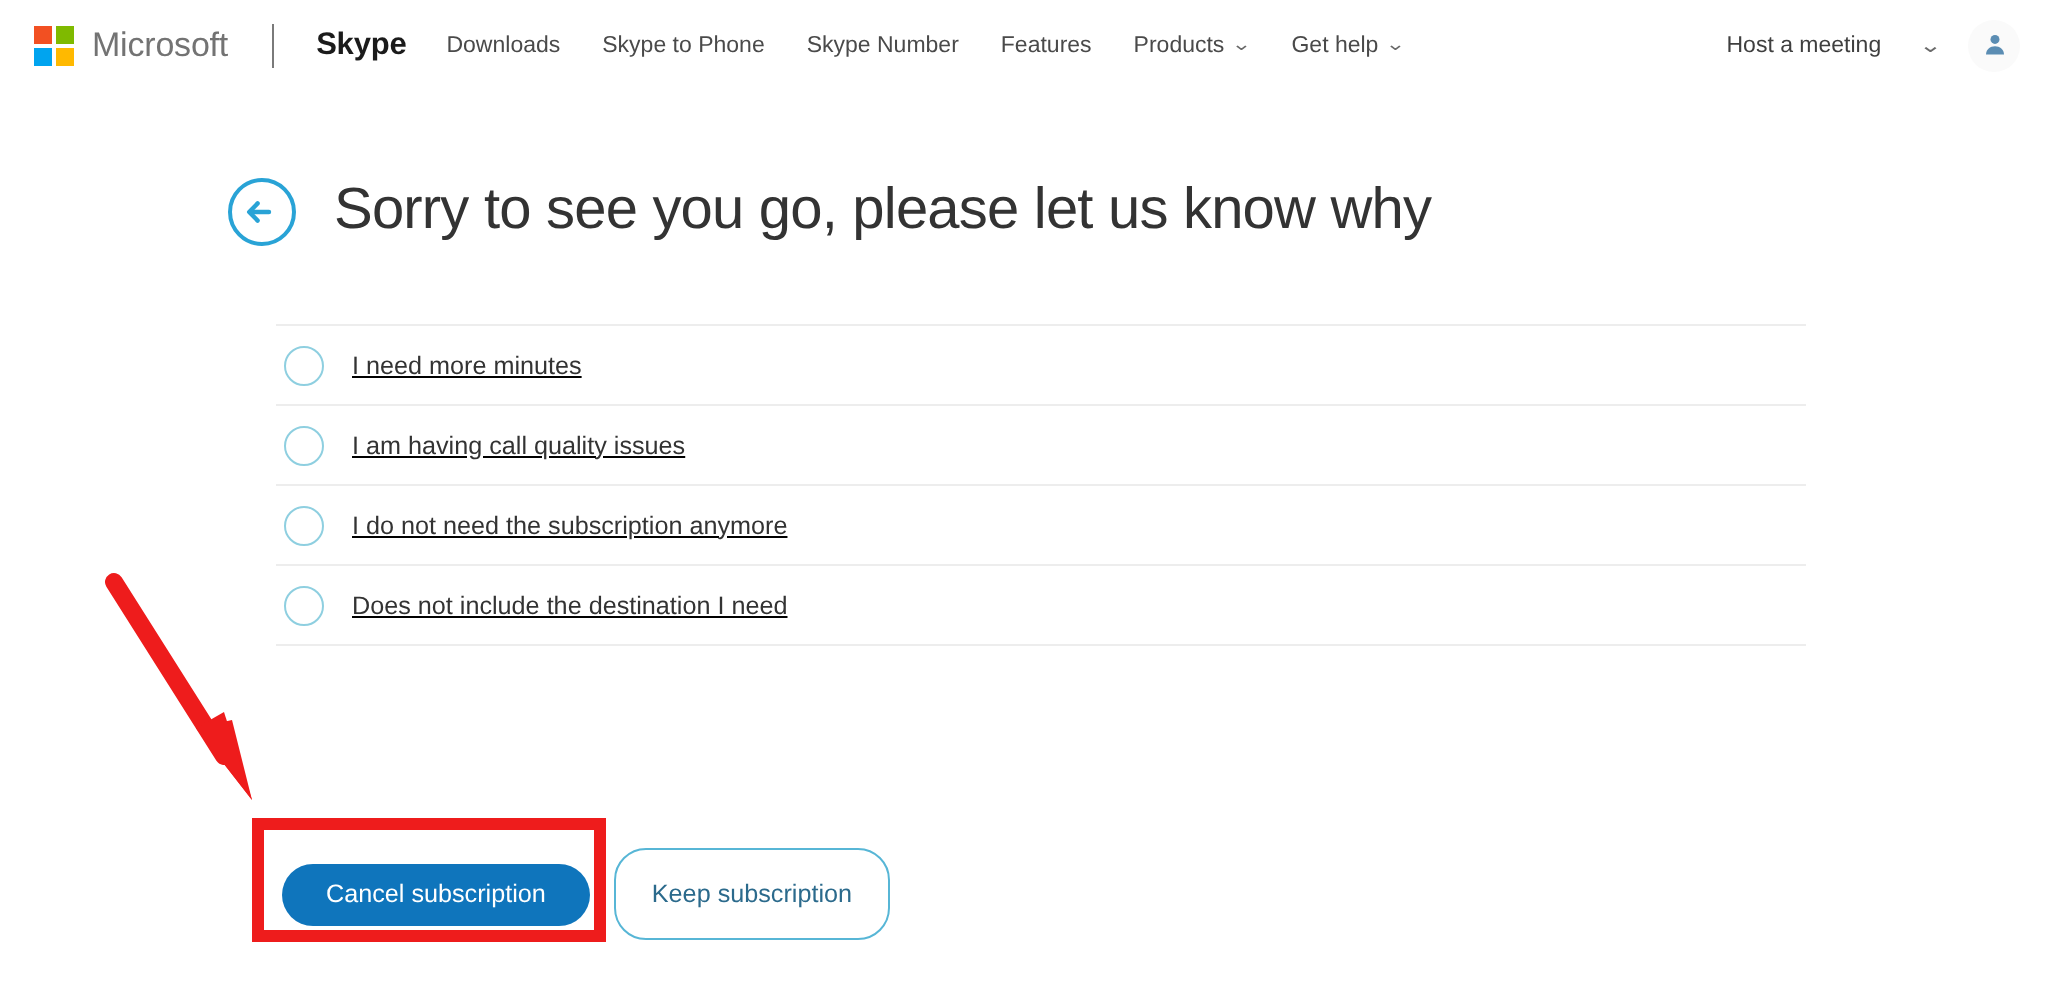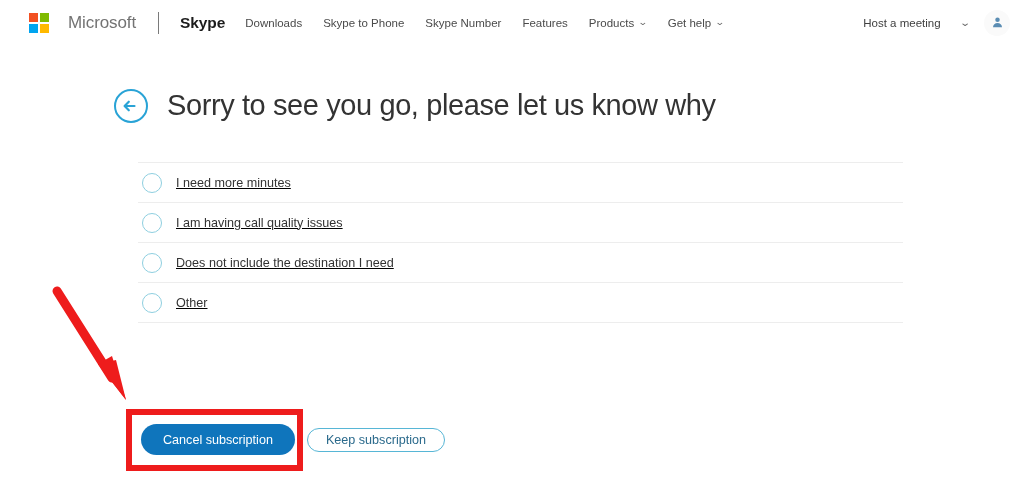--- a/index.html
+++ b/index.html
@@ -23,22 +23,21 @@
     left: 0; top: 0;
     width: 1024px;
     height: 45px;
     background: #ffffff;
     display: flex;
     align-items: center;
   }
   .ms-logo-group {
     display: flex;
     align-items: center;
-    margin-left: 29px;
-    gap: 10px;
+    margin-left: 17px;
   }
   .ms-squares {
     width: 20px;
     height: 20px;
     display: grid;
     grid-template-columns: 9px 9px;
     grid-template-rows: 9px 9px;
     gap: 2px;
   }
   .sq { width: 9px; height: 9px; }
@@ -190,21 +189,21 @@
     font-size: 12.6px;
     border: none;
     display: flex;
     align-items: center;
     justify-content: center;
     white-space: nowrap;
     cursor: pointer;
     font-family: inherit;
   }
   .btn-secondary {
-    height: 24px;
+    height: 46px;
     padding: 0 18px;
     margin-left: 12px;
     border-radius: 16px;
     background: #ffffff;
     color: #2b6a8c;
     font-size: 12.6px;
     border: 1.5px solid #57b6d6;
     display: flex;
     align-items: center;
     justify-content: center;
@@ -305,30 +304,30 @@
     <span class="radio"></span>
     <span class="option-label">I need more minutes</span>
   </div>
 
 
   <div class="option-row">
     <span class="radio"></span>
     <span class="option-label">I am having call quality issues</span>
   </div>
 
+  <div class="option-row">
+    <span class="radio"></span>
+    <span class="option-label">I do not need the subscription anymore</span>
+  </div>
 
   <div class="option-row">
     <span class="radio"></span>
     <span class="option-label">Does not include the destination I need</span>
   </div>
 
-  <div class="option-row">
-    <span class="radio"></span>
-    <span class="option-label">Other</span>
-  </div>
 
 </div>
 
 <div class="buttons">
   <button class="btn-primary">Cancel subscription</button>
   <button class="btn-secondary">Keep subscription</button>
 </div>
 
 <div class="annot-box"></div>
 

